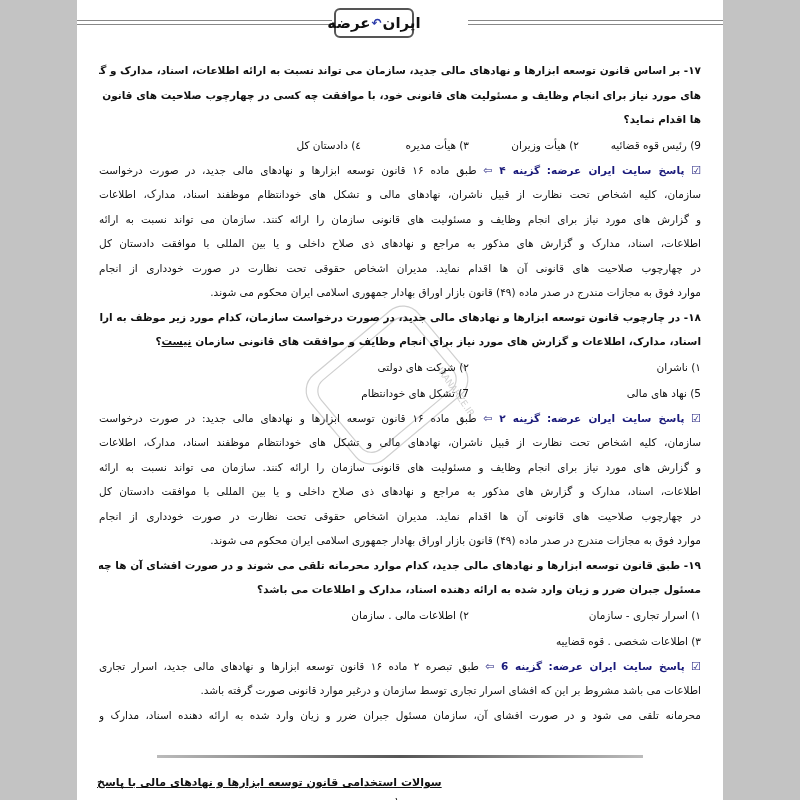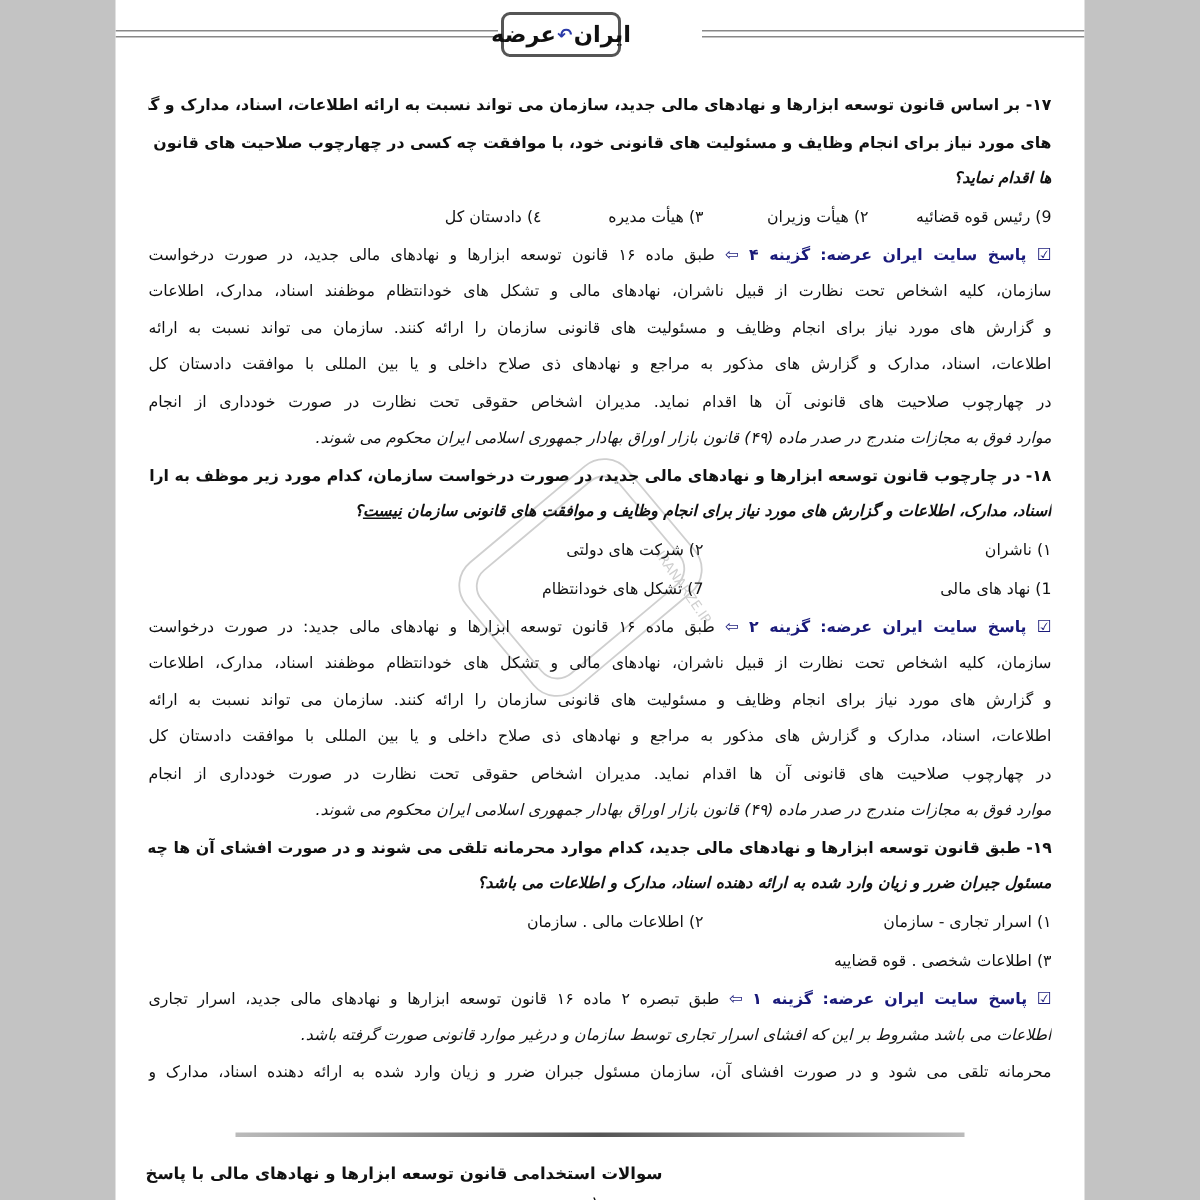--- a/index.html
+++ b/index.html
@@ -39,41 +39,41 @@
   .content {
     position: absolute; top: 58px; left: 22px; right: 22px;
     direction: rtl; text-align: justify;
     font-size: 10.5px; color: #111;
   }
   .line {
     height: 24.5px; line-height: 24.5px;
     white-space: nowrap; overflow: hidden;
     text-align-last: justify;
   }
-  .line.last { text-align-last: right; font-style: italic; }
+  .line.last { text-align-last: right; }
   .q { font-weight: bold; }
   .opts {
     display: flex; direction: rtl;
     height: 26px; line-height: 26px;
   }
   .opt { white-space: nowrap; }
   .ans-label { color: #1a1a7a; font-weight: bold; margin-top: 32px; }
   .ans-check { color: #1a1a7a; font-size: 11px; }
   .underline { text-decoration: underline; }
   .footer-line {
     position: absolute; top: 755px; left: 80px; width: 486px; height: 3px;
     background: linear-gradient(to right, #bbb, #555 50%, #bbb);
   }
   .page-number {
     position: absolute; top: 784px; left: 0; right: 0;
     text-align: center; font-size: 11px; color: #111; margin-top: 11px;
   }
   .footer-title {
     position: absolute; top: 776px; left: 20px;
-    direction: rtl; font-weight: bold; font-size: 11px; color: #111;
+    direction: rtl; font-weight: bold; font-size: 11px; color: #111; text-decoration: underline;
   }
   .watermark {
     position: absolute; left: 210px; top: 270px;
     width: 200px; height: 230px;
     opacity: 0.35; pointer-events: none;
   }
 </style>
 </head>
 <body>
 
@@ -129,21 +129,21 @@
       <div class="line q">۱۸- در چارچوب قانون توسعه ابزارها و نهادهای مالی جدید، در صورت درخواست سازمان، کدام مورد زیر موظف به ارائه</div>
       <div class="line q last">
         <span>اسناد، مدارک، اطلاعات و گزارش های مورد نیاز برای انجام وظایف و موافقت های قانونی سازمان</span>
         <span class="underline">نیست</span><span>؟</span>
       </div>
       <div class="opts">
         <span class="opt" style="width:232px">۱) ناشران</span>
         <span class="opt">۲) شرکت های دولتی</span>
       </div>
       <div class="opts">
-        <span class="opt" style="width:232px">1) نهاد های مالی</span>
+        <span class="opt" style="width:232px">5) نهاد های مالی</span>
         <span class="opt">7) تشکل های خودانتظام</span>
       </div>
       <div>
         <div class="line">
           <span class="ans-check">☑</span>
           <span class="ans-label">پاسخ سایت ایران عرضه:</span>
           <span class="ans-label">گزینه ۲</span>
           <span class="ans-check">⇦</span>
           <span>طبق ماده ۱۶ قانون توسعه ابزارها و نهادهای مالی جدید: در صورت درخواست</span>
         </div>
@@ -162,21 +162,21 @@
         <span class="opt" style="width:232px">۱) اسرار تجاری - سازمان</span>
         <span class="opt">۲) اطلاعات مالی . سازمان</span>
       </div>
       <div class="opts">
         <span class="opt" style="width:232px">۳) اطلاعات شخصی . قوه قضاییه</span>
       </div>
       <div>
         <div class="line">
           <span class="ans-check">☑</span>
           <span class="ans-label">پاسخ سایت ایران عرضه:</span>
-          <span class="ans-label">گزینه ۱</span>
+          <span class="ans-label">گزینه 6</span>
           <span class="ans-check">⇦</span>
           <span>طبق تبصره ۲ ماده ۱۶ قانون توسعه ابزارها و نهادهای مالی جدید، اسرار تجاری</span>
         </div>
         <div class="line last">اطلاعات می باشد مشروط بر این که افشای اسرار تجاری توسط سازمان و درغیر موارد قانونی صورت گرفته باشد.</div>
         <div class="line">محرمانه تلقی می شود و در صورت افشای آن، سازمان مسئول جبران ضرر و زیان وارد شده به ارائه دهنده اسناد، مدارک و</div>
       </div>
     </div>
 
   </div>
 

